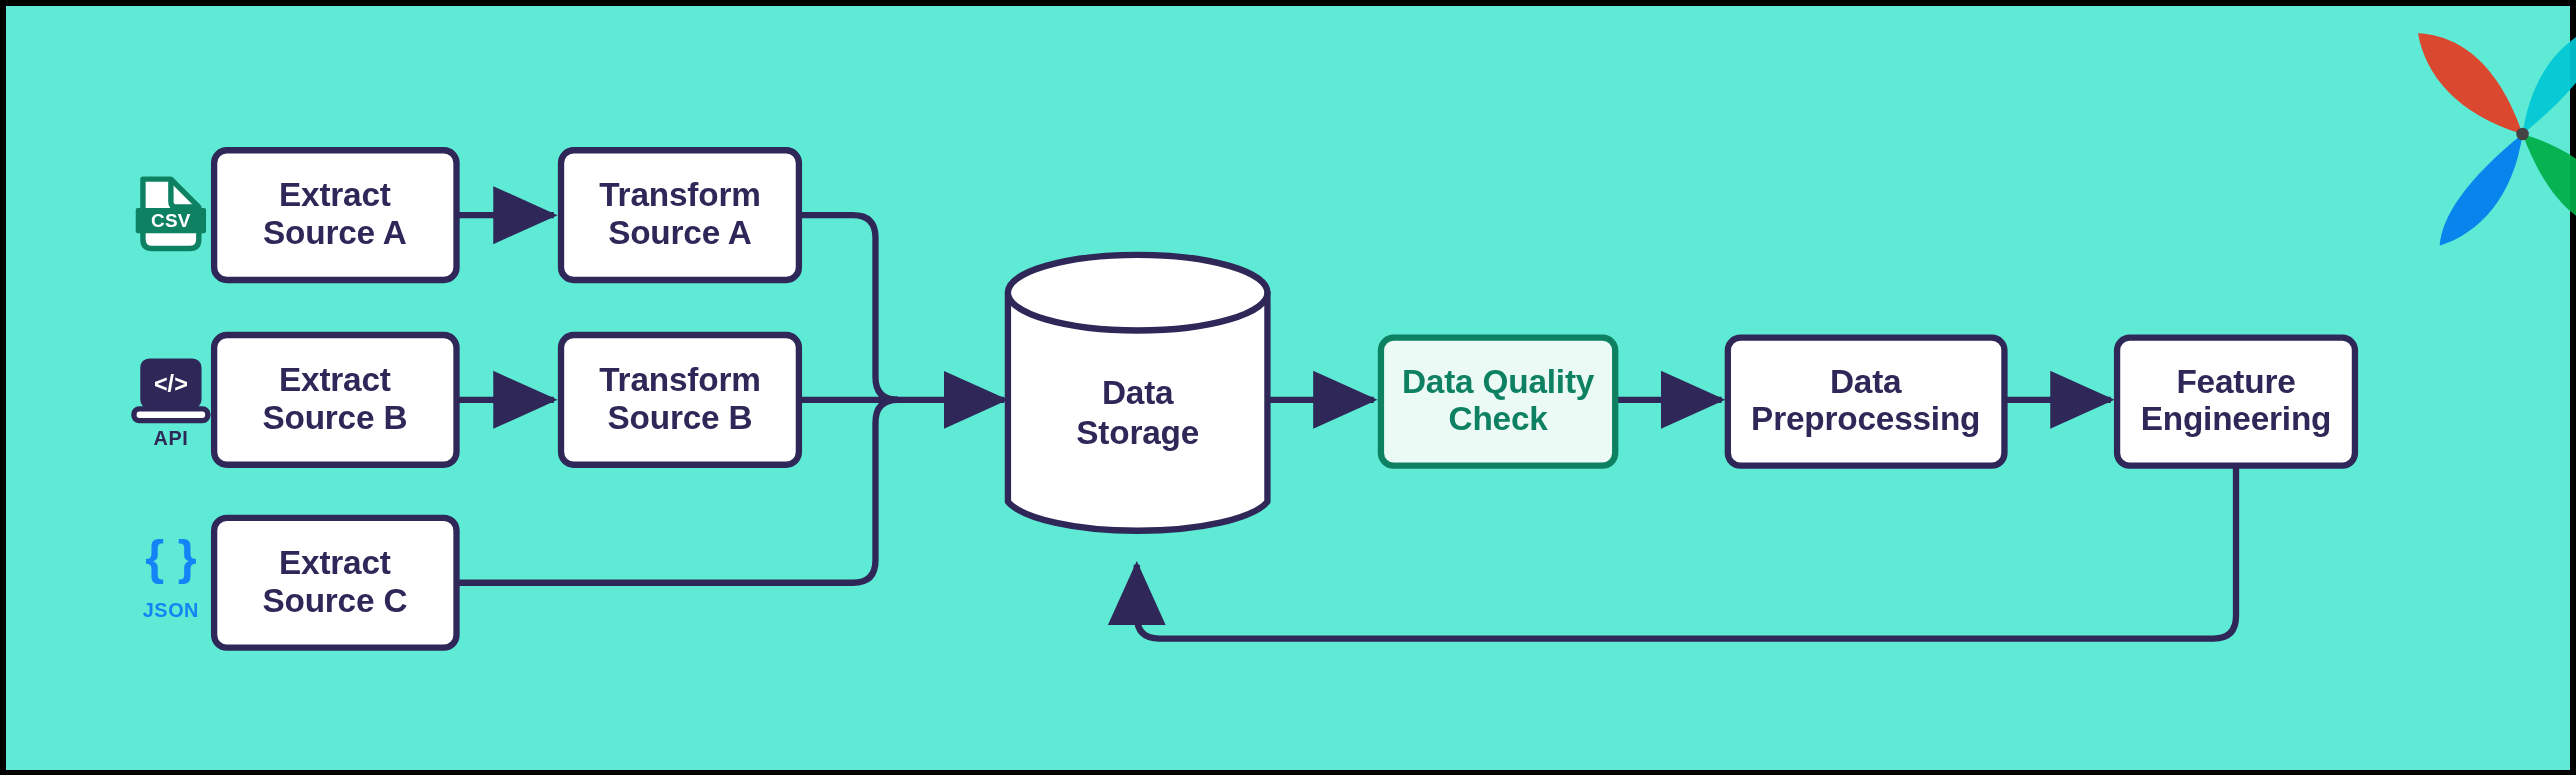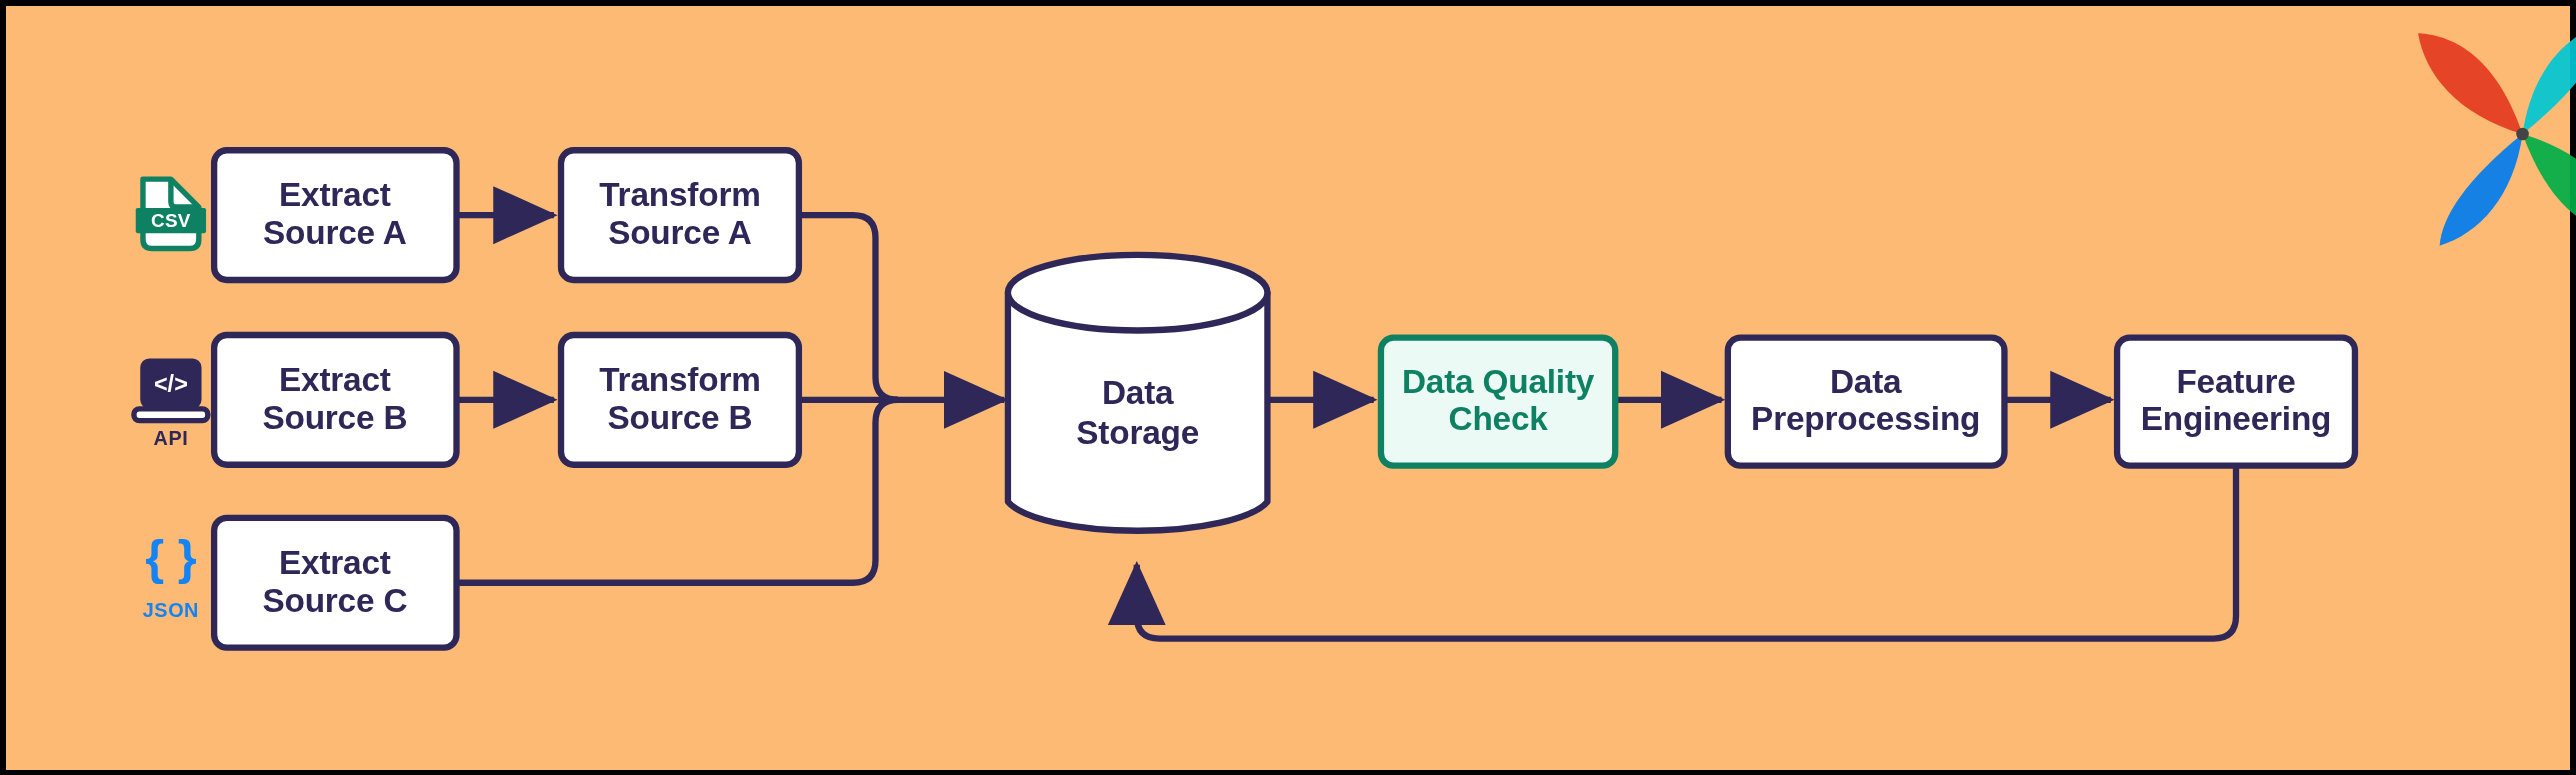--- a/index.html
+++ b/index.html
@@ -10,21 +10,21 @@
   body {
     width: 2576px;
     height: 776px;
     font-family: "Liberation Sans", sans-serif;
     overflow: hidden;
   }
   #canvas {
     position: relative;
     width: 2576px;
     height: 776px;
-    background: #fdba74;
+    background: #5eead4;
     box-sizing: border-box;
     border: 6.3px solid #000000;
   }
   #diagram-svg {
     position: absolute;
     left: 0;
     top: 0;
     width: 2576px;
     height: 776px;
     display: block;

